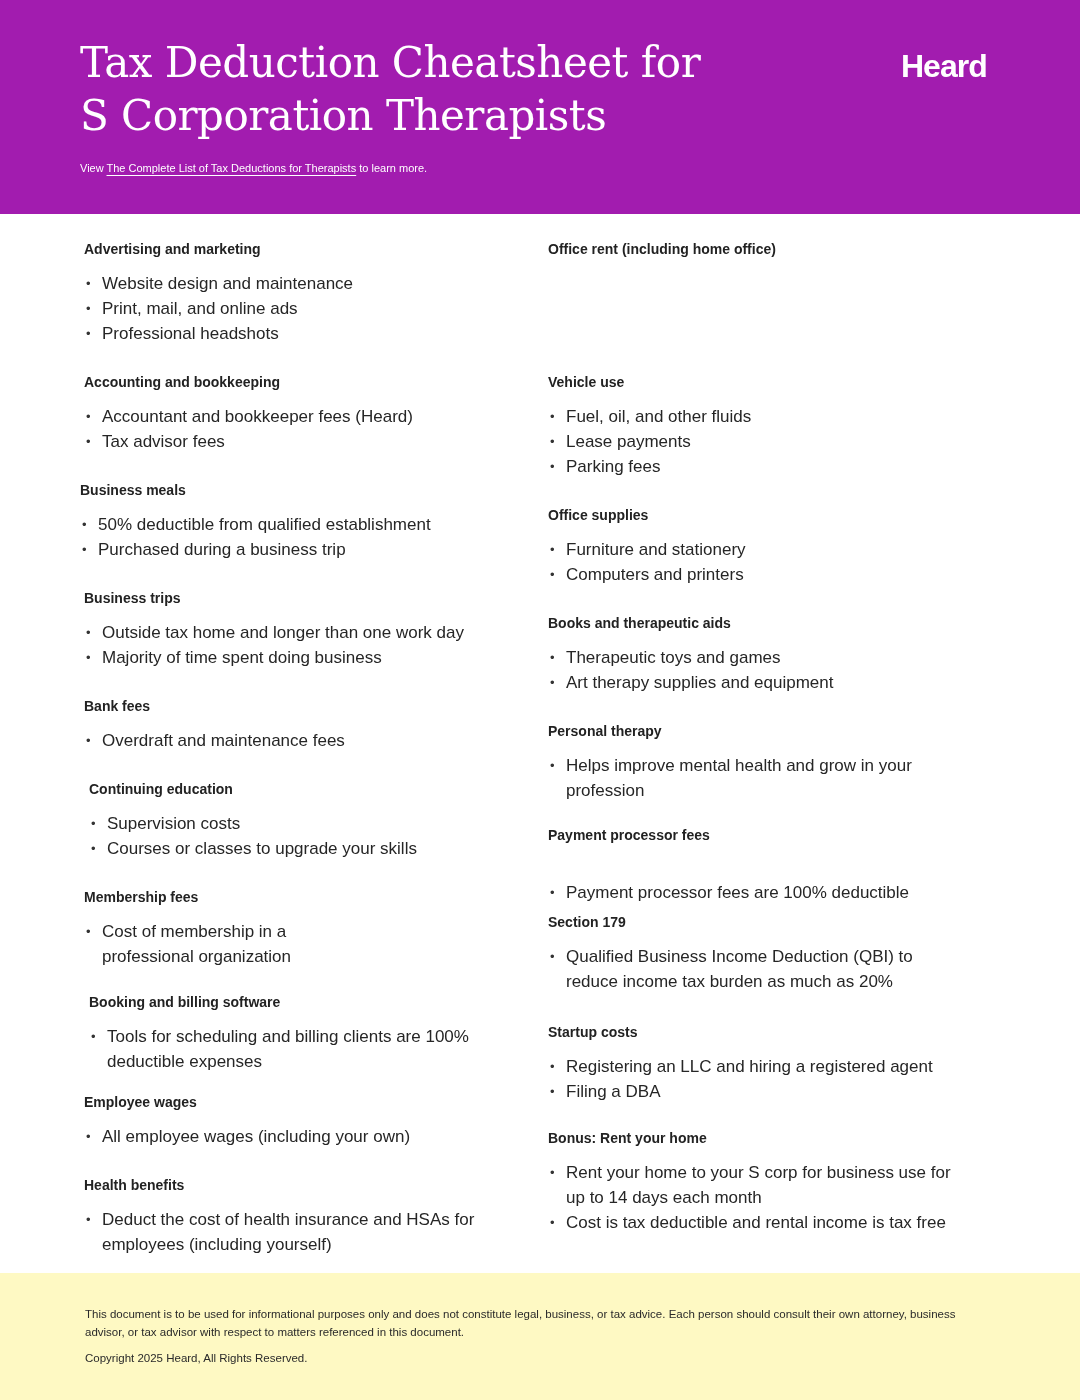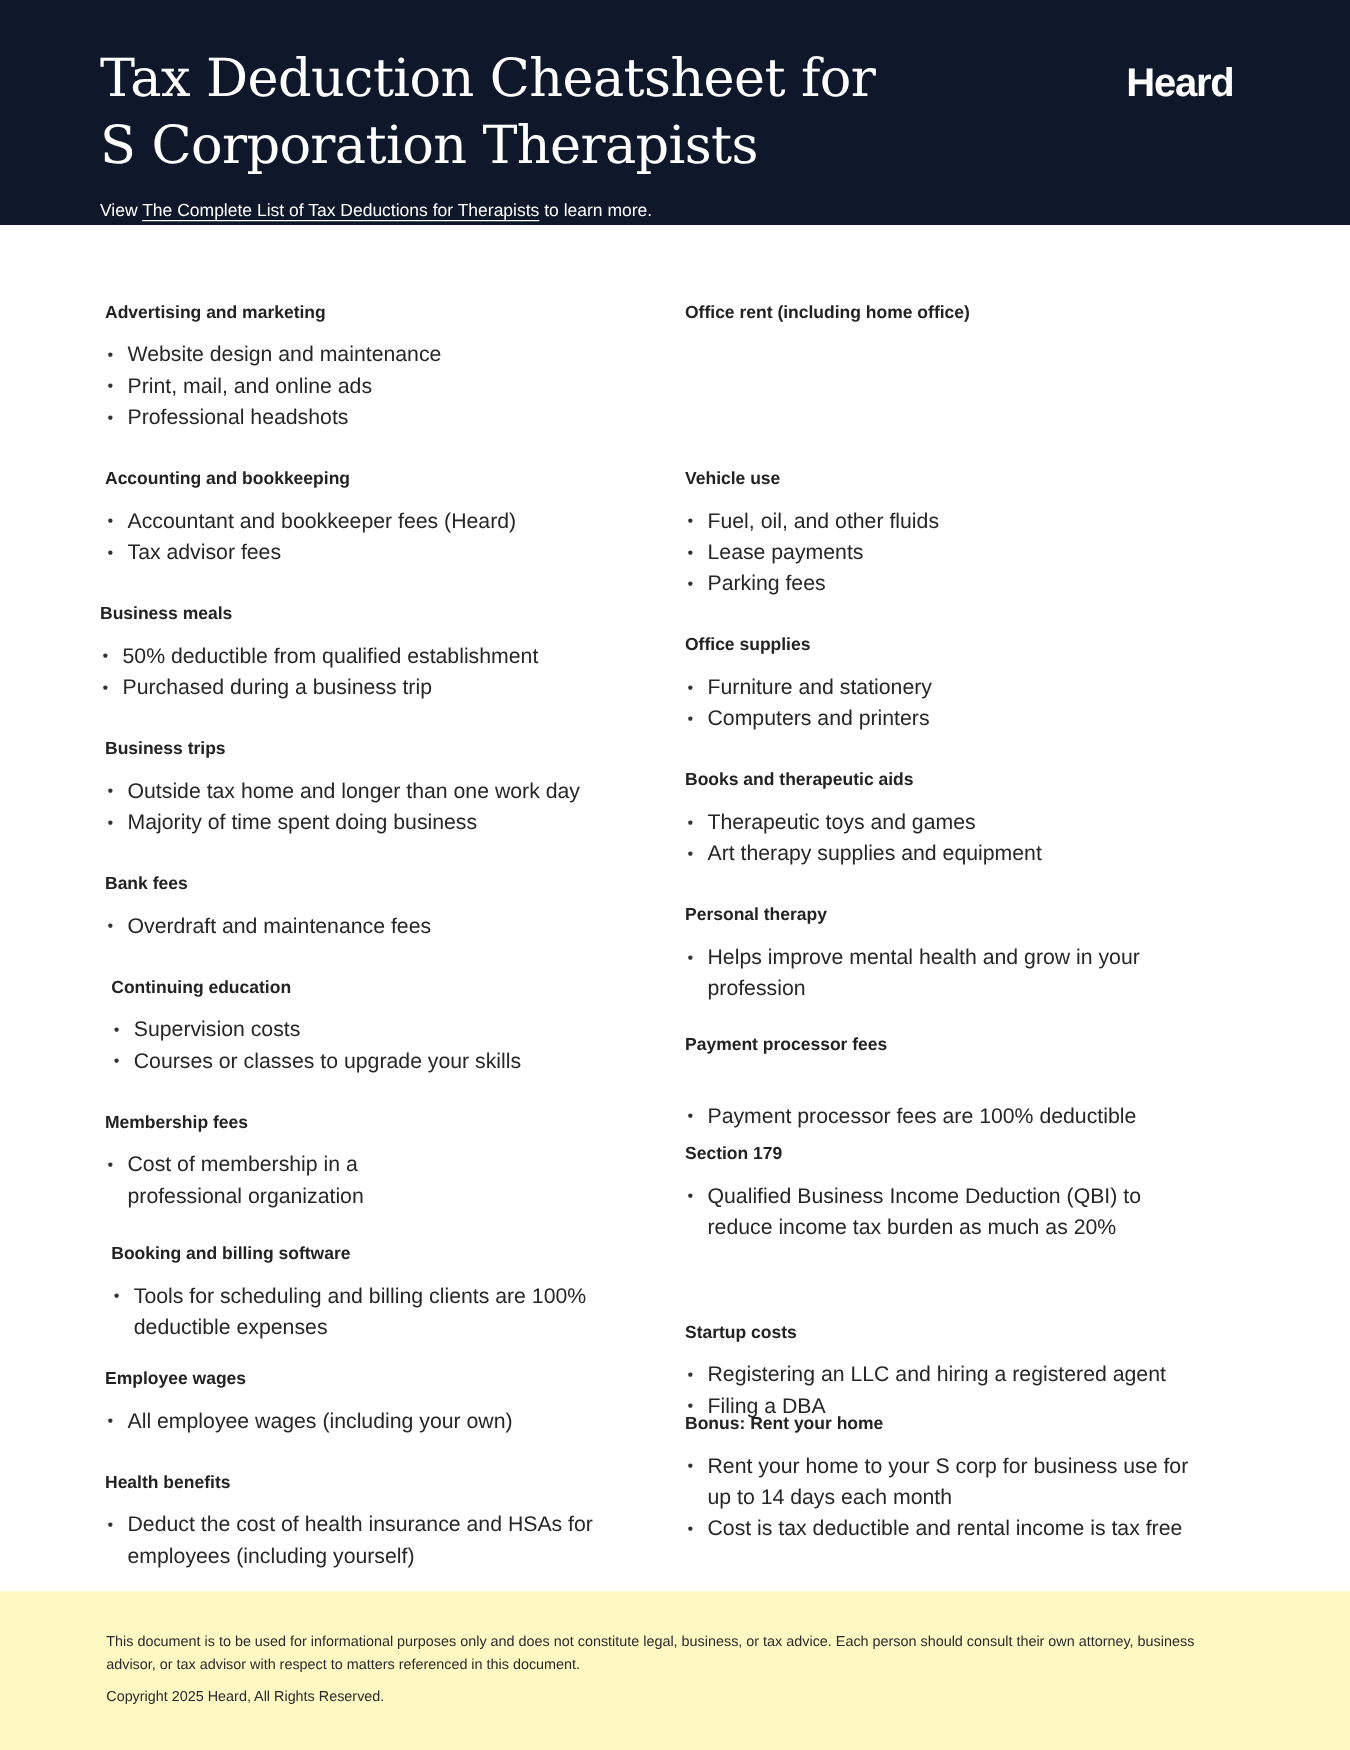--- a/index.html
+++ b/index.html
@@ -1,36 +1,36 @@
 <!DOCTYPE html>
 <html><head>
   <meta charset="utf-8">
   <style>
     * { box-sizing: border-box; margin: 0; padding: 0; }
     html, body { width: 1080px; height: 1400px; background: #ffffff; overflow: hidden; }
     body { font-family: "Liberation Sans", "DejaVu Sans", sans-serif; color: #1f1f1f; position: relative; }
 
     .header {
-      position: absolute; left: 0; top: 0; width: 1080px; height: 180px;
-      background: #0f172a; color: #ffffff;
+      position: absolute; left: 0; top: 0; width: 1080px; height: 214px;
+      background: #a21caf; color: #ffffff;
     }
     .title {
       position: absolute; left: 80px; top: 36px; width: 640px;
       font-family: "DejaVu Serif", "Liberation Serif", serif;
       font-size: 42px; line-height: 53px; font-weight: normal; letter-spacing: -0.5px;
     }
     .title span { display: block; }
     .logo {
       position: absolute; left: 901px; top: 46px;
       font-family: "Liberation Sans", sans-serif; font-weight: bold;
       font-size: 32px; letter-spacing: -1px; line-height: 40px;
     }
     .subtitle {
       position: absolute; left: 80px; top: 156px;
-      font-size: 14px; line-height: 24px;
+      font-size: 11px; line-height: 24px;
     }
     .subtitle a { color: #ffffff; text-decoration: underline; text-underline-offset: 3px; }
     .section { position: absolute; }
     .section h2 {
       font-family: "Liberation Sans", sans-serif; font-weight: bold;
       font-size: 14px; line-height: 26px; color: #222222;
     }
     .section ul { list-style: none; margin-top: 9px; }
     .section li {
       position: relative; padding-left: 18px;
@@ -169,21 +169,21 @@
   <ul style="margin-top:32px;">
     <li>Payment processor fees are 100% deductible</li>
   </ul>
 </div>
 <div class="section" style="left:548px; top:909px; width:405px;">
   <h2>Section 179</h2>
   <ul>
     <li>Qualified Business Income Deduction (QBI) to reduce income tax burden as much as 20%</li>
   </ul>
 </div>
-<div class="section" style="left:548px; top:1019px; width:450px;margin-top:33px;">
+<div class="section" style="left:548px; top:1019px; width:450px;">
   <h2>Startup costs</h2>
   <ul>
     <li>Registering an LLC and hiring a registered agent</li>
     <li>Filing a DBA</li>
   </ul>
 </div>
 <div class="section" style="left:548px; top:1125px; width:410px;">
   <h2>Bonus: Rent your home</h2>
   <ul>
     <li>Rent your home to your S corp for business use for up to 14 days each month</li>

